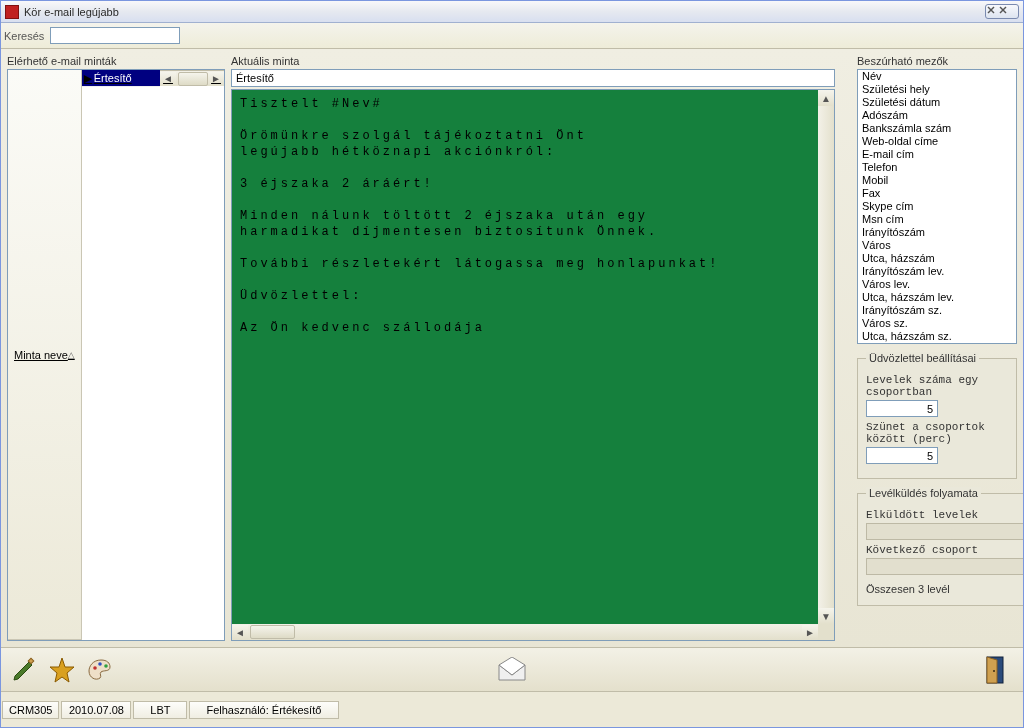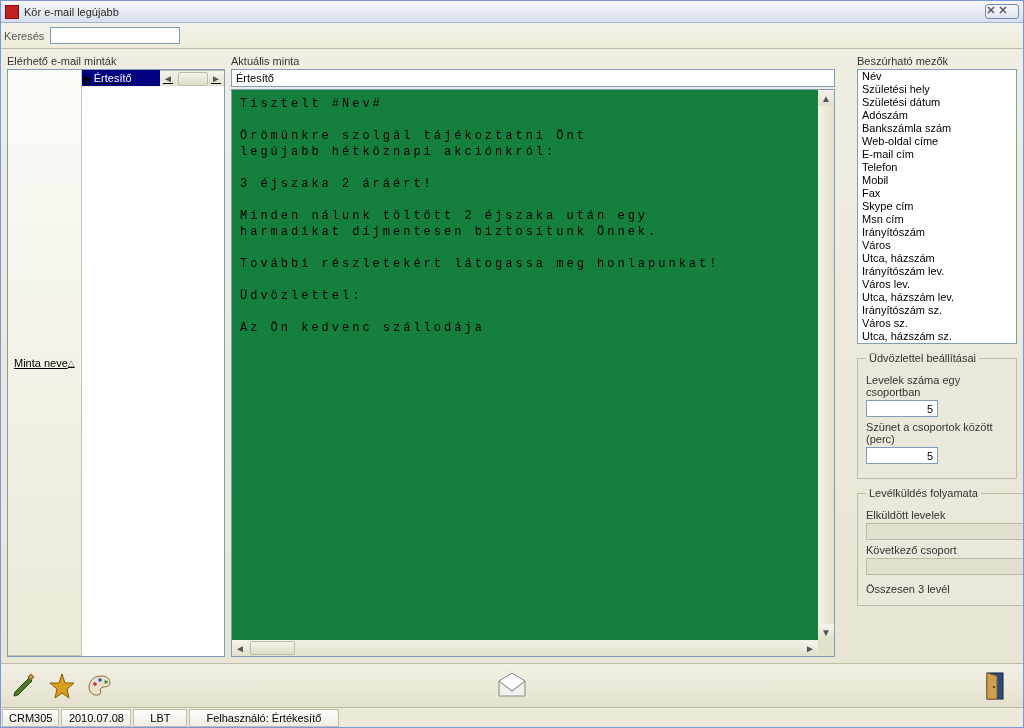--- a/index.html
+++ b/index.html
@@ -214,21 +214,21 @@
   }
   fieldset.group{
     border:1px solid #c0bca8;
     padding:6px 8px 10px;
     background: #eae8da;
   }
   fieldset.group legend{
     font-size:11px; color:#333; padding:0 3px; background:#eae8da;
   }
   .setting-row{ margin:4px 0;}
-  .setting-row label{display:block; color:#333; margin-bottom:2px;}
+  .setting-row label{display:block; color:#333; margin-bottom:2px;font-family:Liberation Mono, monospace;}
   .num-input{
     width:72px; height:17px;
     border:1px solid #7f9db9;
     background:#fff;
     text-align:right;
     font-size:11px;
     padding:0 4px;
   }
   .ro-input{
     width:160px; height:17px;
@@ -252,21 +252,21 @@
     display:flex;align-items:center;justify-content:center;
     cursor:pointer;
     border-radius:3px;
     margin-right:4px;
   }
   .tb-center{ position:absolute; left:50%; transform:translateX(-50%); }
   .tb-right { margin-left:auto; }
 
   
   .statusbar{
-    height:20px;
+    height:36px;
     background:#ece9d8;
     border-top:1px solid #c0bca8;
     display:flex; align-items:center;
   }
   .statusbar .cell{
     border:1px solid #c0bca8;
     height:18px;
     margin:0 1px;
     padding:1px 6px;
     background:linear-gradient(#fdfdfa,#f0eee2);

